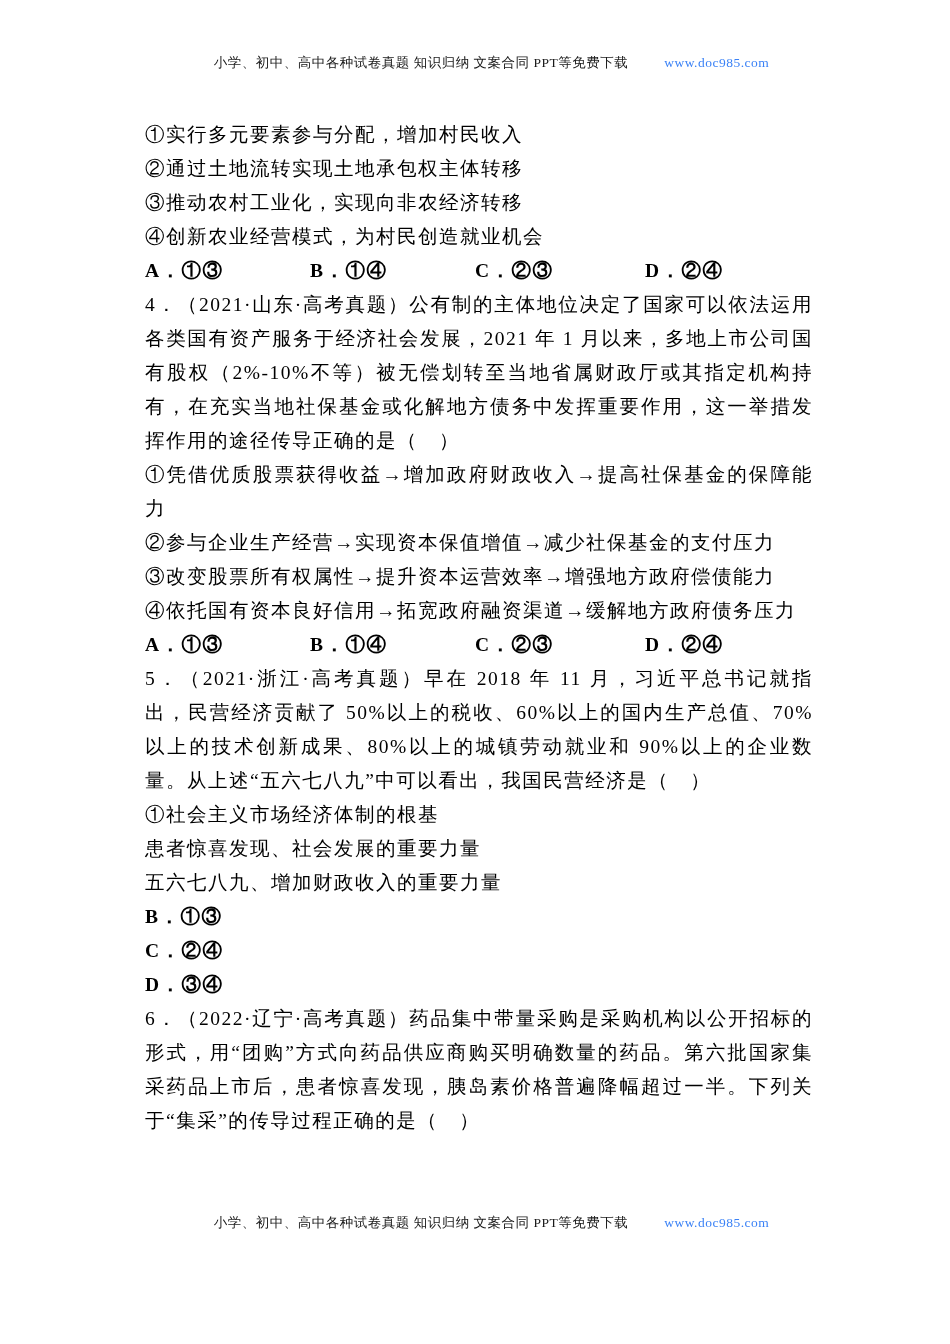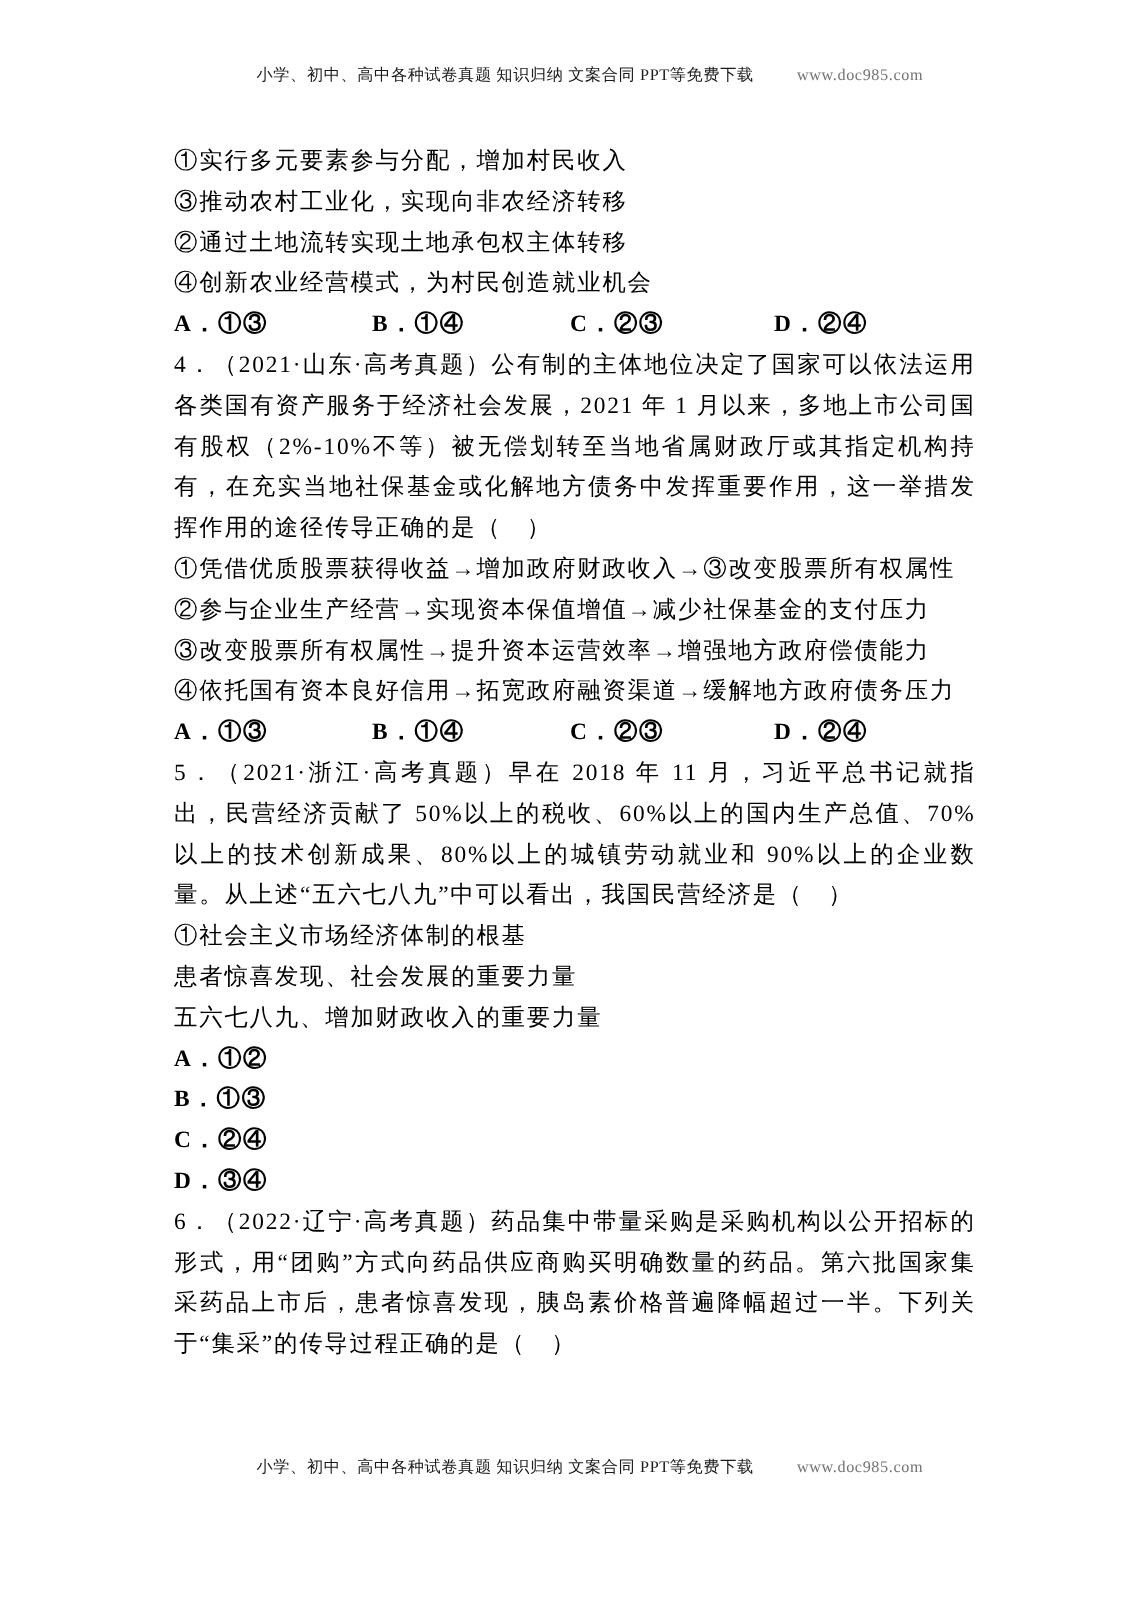--- a/index.html
+++ b/index.html
@@ -27,21 +27,21 @@
     align-items: baseline;
     gap: 36px;
     font-size: 13.5px;
     color: #1a1a1a;
     letter-spacing: 0.5px;
     white-space: nowrap;
     padding-left: 33px;
   }
   .doc-header { top: 54px; }
   .doc-footer { top: 1214px; }
-  .hf-url { color: #737373; text-decoration: none; }
+  .hf-url { color: #3b82f6; text-decoration: none; }
 
   .doc-body {
     position: absolute;
     top: 118px;
     left: 145px;
     width: 668px;
     font-size: 19.5px;
     line-height: 34px;
     letter-spacing: 1.5px;
     text-align: justify;
@@ -64,52 +64,51 @@
 
   <header class="doc-header">
     <span class="hf-text">小学、初中、高中各种试卷真题 知识归纳 文案合同 PPT等免费下载</span>
     <a class="hf-url" href="#">www.doc985.com</a>
   </header>
 
   <main class="doc-body">
 
     <section>
       <p class="para">①实行多元要素参与分配，增加村民收入</p>
+      <p class="para">②通过土地流转实现土地承包权主体转移</p>
       <p class="para">③推动农村工业化，实现向非农经济转移</p>
-      <p class="para">②通过土地流转实现土地承包权主体转移</p>
       <p class="para">④创新农业经营模式，为村民创造就业机会</p>
       <div class="choice-row">
         <span class="choice">A．①③</span>
         <span class="choice">B．①④</span>
         <span class="choice">C．②③</span>
         <span class="choice">D．②④</span>
       </div>
     </section>
 
     <section>
       <p class="para">4．（2021·山东·高考真题）公有制的主体地位决定了国家可以依法运用各类国有资产服务于经济社会发展，2021 年 1 月以来，多地上市公司国有股权（2%-10%不等）被无偿划转至当地省属财政厅或其指定机构持有，在充实当地社保基金或化解地方债务中发挥重要作用，这一举措发挥作用的途径传导正确的是（　）</p>
-      <p class="para">①凭借优质股票获得收益→增加政府财政收入→③改变股票所有权属性</p>
+      <p class="para">①凭借优质股票获得收益→增加政府财政收入→提高社保基金的保障能力</p>
       <p class="para">②参与企业生产经营→实现资本保值增值→减少社保基金的支付压力</p>
       <p class="para">③改变股票所有权属性→提升资本运营效率→增强地方政府偿债能力</p>
       <p class="para">④依托国有资本良好信用→拓宽政府融资渠道→缓解地方政府债务压力</p>
       <div class="choice-row">
         <span class="choice">A．①③</span>
         <span class="choice">B．①④</span>
         <span class="choice">C．②③</span>
         <span class="choice">D．②④</span>
       </div>
     </section>
 
     <section>
       <p class="para">5．（2021·浙江·高考真题）早在 2018 年 11 月，习近平总书记就指出，民营经济贡献了 50%以上的税收、60%以上的国内生产总值、70%以上的技术创新成果、80%以上的城镇劳动就业和 90%以上的企业数量。从上述“五六七八九”中可以看出，我国民营经济是（　）</p>
       <p class="para">①社会主义市场经济体制的根基</p>
       <p class="para">患者惊喜发现、社会发展的重要力量</p>
       <p class="para">五六七八九、增加财政收入的重要力量</p>
       <div class="choice-col">
-        <span class="choice">A．①②</span>
         <span class="choice">B．①③</span>
         <span class="choice">C．②④</span>
         <span class="choice">D．③④</span>
       </div>
     </section>
 
     <section>
       <p class="para">6．（2022·辽宁·高考真题）药品集中带量采购是采购机构以公开招标的形式，用“团购”方式向药品供应商购买明确数量的药品。第六批国家集采药品上市后，患者惊喜发现，胰岛素价格普遍降幅超过一半。下列关于“集采”的传导过程正确的是（　）</p>
     </section>
 

